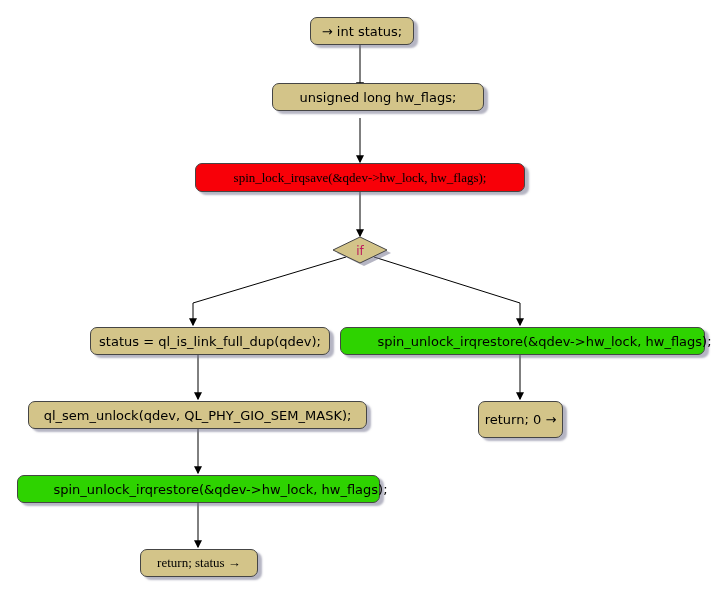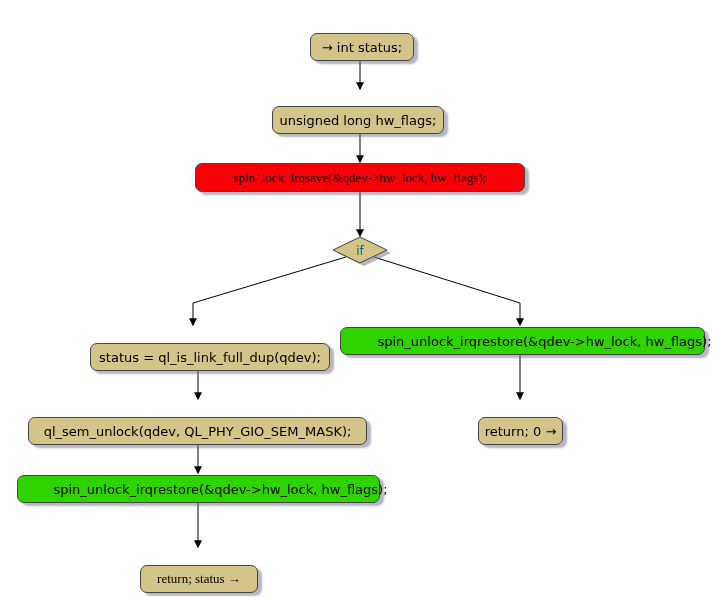--- a/index.html
+++ b/index.html
@@ -9,27 +9,27 @@
   }
   .edges { position:absolute; left:0; top:0; width:721px; height:597px; }
   .node {
     position:absolute; box-sizing:border-box;
     display:flex; align-items:center; justify-content:center;
     font-size:13px; color:#000; white-space:nowrap;
     border:1px solid #454545; border-radius:7px;
     box-shadow:4px 3px 2px rgba(120,120,145,0.55);
     padding:0 4px;
   }
-  .tan   { background:#D3C489;margin-top:16px; }
+  .tan   { background:#D3C489; }
   .red   { background:#F80008;font-family:Liberation Serif, serif; }
   .green { background:#2ED300;padding-left:48px; }
   .diamond-label {
     position:absolute; left:345px; top:243px; width:30px; height:15px;
     display:flex; align-items:center; justify-content:center;
-    font-size:12px; color:#0369a1;
+    font-size:12px; color:#be185d;
   }
 </style>
 </head>
 <body>
 
 <div class="canvas">
 
   <svg class="edges" viewBox="0 0 721 597" xmlns="http://www.w3.org/2000/svg">
     <defs>
       <marker id="arrow" viewBox="0 0 10 10" refX="8.5" refY="5" markerWidth="8" markerHeight="8" orient="auto-start-reverse">
@@ -49,29 +49,29 @@
     </g>
 
     <polygon points="364,240 391,253 364,266 337,253" fill="rgba(120,120,145,0.55)"></polygon>
     <polygon points="360,237 387,250 360,263 333,250" fill="#D3C489" stroke="#454545" stroke-width="1"></polygon>
   </svg>
 
   <div class="diamond-label">if</div>
 
   <div class="node tan" style="left:310px; top:17px; width:104px; height:28px;">→ int status;</div>
 
-  <div class="node tan" style="left:272px; top:90px; width:172px; height:28px;">unsigned long hw_flags;</div>
+  <div class="node tan" style="left:272px; top:83px; width:212px; height:28px;">unsigned long hw_flags;</div>
 
   <div class="node red" style="left:195px; top:163px; width:330px; height:29px;">spin_lock_irqsave(&amp;qdev-&gt;hw_lock, hw_flags);</div>
 
   <div class="node tan" style="left:90px; top:327px; width:240px; height:28px;">status = ql_is_link_full_dup(qdev);</div>
 
   <div class="node green" style="left:340px; top:327px; width:365px; height:28px;">spin_unlock_irqrestore(&amp;qdev-&gt;hw_lock, hw_flags);</div>
 
   <div class="node tan" style="left:28px; top:401px; width:339px; height:28px;">ql_sem_unlock(qdev, QL_PHY_GIO_SEM_MASK);</div>
 
-  <div class="node tan" style="left:478px; top:401px; width:85px; height:28px;">return; 0 →</div>
+  <div class="node tan" style="left:478px; top:401px; width:85px; height:37px;">return; 0 →</div>
 
   <div class="node green" style="left:17px; top:475px; width:363px; height:28px;">spin_unlock_irqrestore(&amp;qdev-&gt;hw_lock, hw_flags);</div>
 
   <div class="node tan" style="left:140px; top:549px; width:118px; height:28px;font-family:Liberation Serif, serif;">return; status →</div>
 
 </div>
 
 </body></html>

